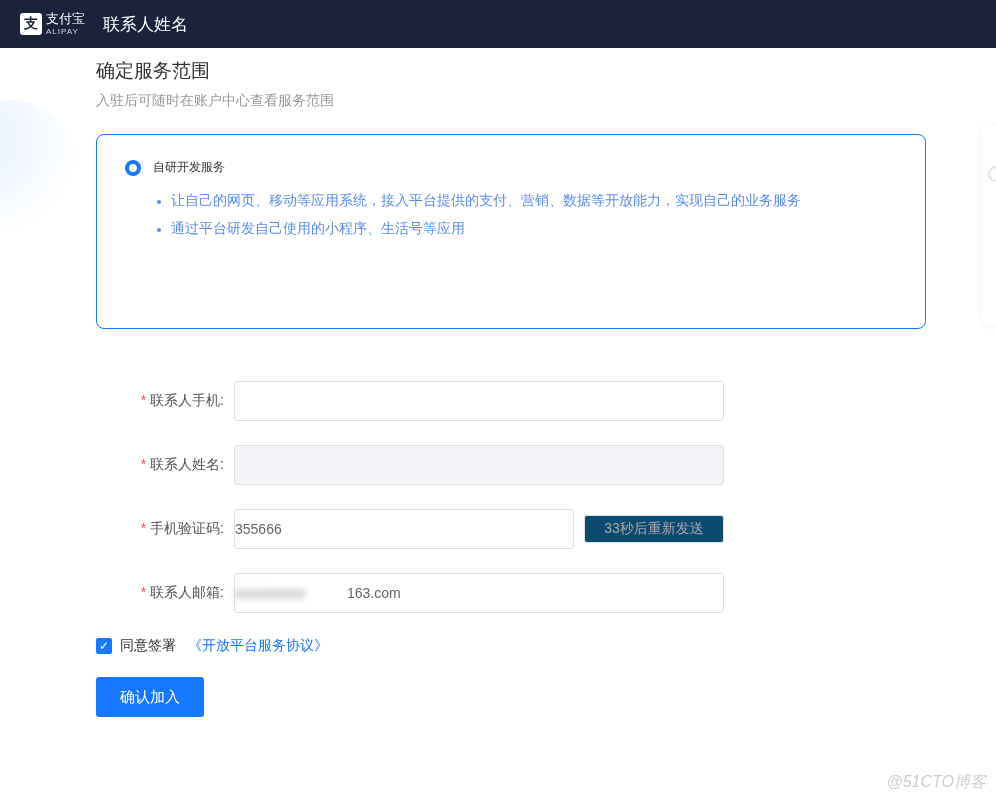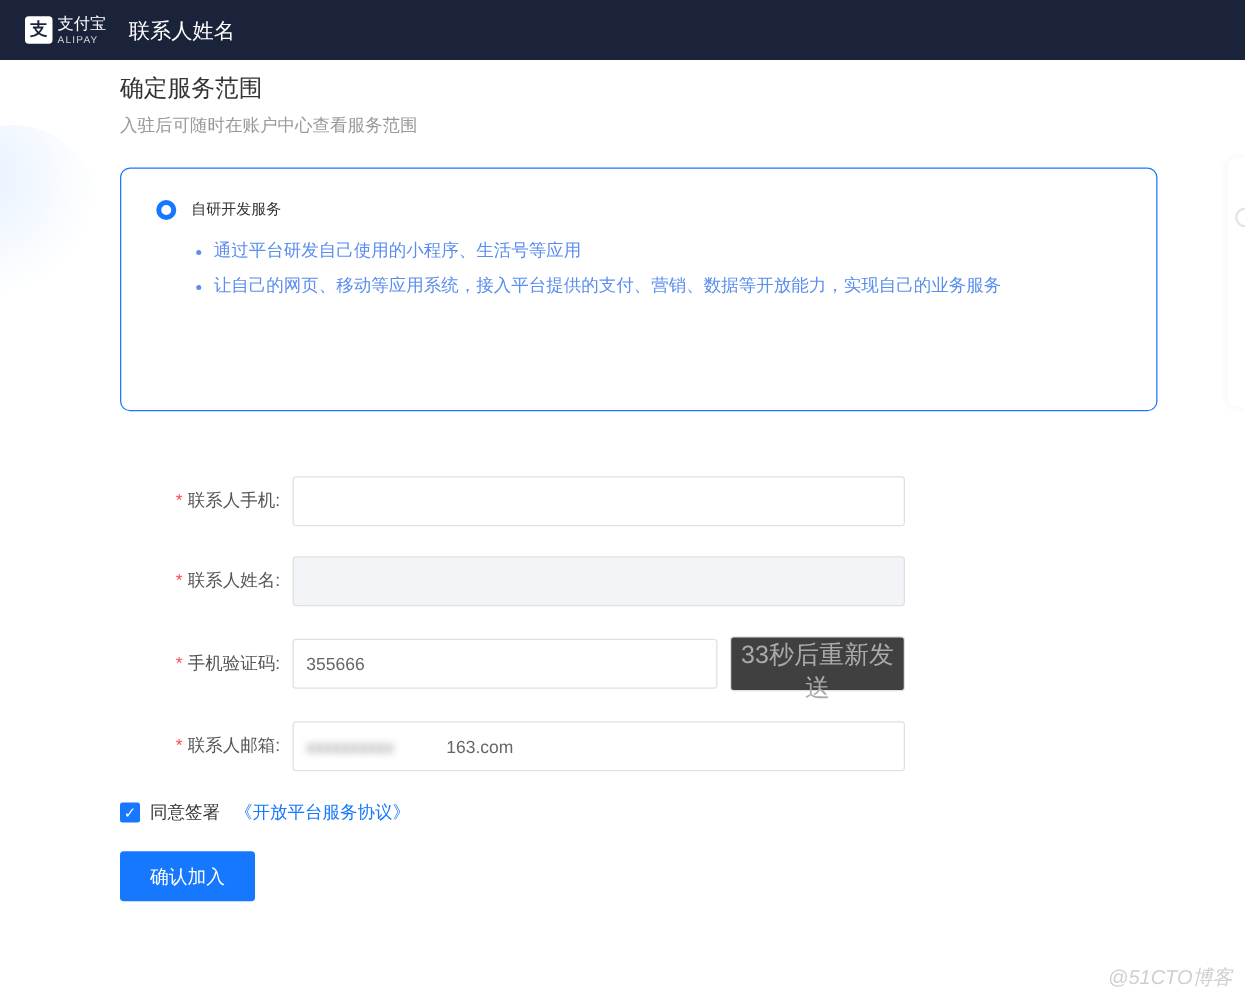--- a/index.html
+++ b/index.html
@@ -20,26 +20,26 @@
 .bullets { list-style: none; padding-left: 32px; }
 .bullets li { font-size: 14px; color: #5a8dee; margin-bottom: 10px; position: relative; padding-left: 14px; }
 .bullets li::before { content: ""; width: 4px; height: 4px; background: #5a8dee; border-radius: 50%; position: absolute; left: 0; top: 8px; }
 .side-card { position: absolute; right: -14px; top: 126px; width: 28px; height: 200px; border-radius: 8px 0 0 8px; background: #fff; display: flex; align-items: flex-start; justify-content: center; padding-top: 40px; box-shadow: -2px 0 6px rgba(0,0,0,0.04); }
 .side-circle { width: 16px; height: 16px; border: 2px solid #e5e5e5; border-radius: 50%; }
 .form-section { margin-top: 52px; }
 .form-title { font-size: 19px; color: #333; margin-bottom: 30px; }
 .form-row { display: flex; align-items: center; margin-bottom: 24px; }
 .form-label { width: 138px; text-align: right; font-size: 14px; color: #555; padding-right: 10px; }
 .req { color: #ff4d4f; margin-right: 4px; }
-.form-input { height: 40px; border: 1px solid #e0e0e0; border-radius: 3px; padding: 0 10px; font-size: 14px; color: #666; outline: none; }
+.form-input { height: 40px; border: 1px solid #e0e0e0; border-radius: 3px; padding: 0 0; font-size: 14px; color: #666; outline: none; }
 .w490 { width: 490px; }
 .w340 { width: 340px; }
 .disabled { background: #f2f4f7; color: #999; }
 .blur { color: transparent; text-shadow: 0 0 6px rgba(120,120,120,.9); }
-.resend-btn { height: 44px; width: 140px; margin-left: 10px; border: 1px solid #e0e0e0; background: #404040; color: #aaa; font-size: 20px; border-radius: 3px; cursor: not-allowed; }
+.resend-btn { height: 28px; width: 140px; margin-left: 10px; border: 1px solid #e0e0e0; background: #0c4a6e; color: #aaa; font-size: 14px; border-radius: 3px; cursor: not-allowed; }
 .agree-row { display: flex; align-items: center; gap: 8px; margin: 18px 0 22px 0; font-size: 14px; }
 .checkbox { width: 16px; height: 16px; background: #1677ff; border-radius: 2px; display: flex; align-items: center; justify-content: center; color: #fff; font-size: 12px; }
 .agree-text { color: #333; }
 .agree-link { color: #1677ff; cursor: pointer; margin-left: 4px; }
 .submit-btn { background: #1677ff; color: #fff; border: none; height: 40px; padding: 4px 24px; font-size: 15px; border-radius: 3px; cursor: pointer; }
 .watermark { position: absolute; right: 10px; bottom: 6px; color: #cfcfcf; font-size: 16px; font-style: italic; }
 .bg-blob { position: absolute; left: -60px; top: 100px; width: 140px; height: 140px; background: radial-gradient(circle at 30% 30%, #e7f1ff, transparent 70%); border-radius: 50%; pointer-events: none; }
 </style>
 </head>
 <body>
@@ -60,22 +60,22 @@
 <div class="content">
   <div class="section-title">确定服务范围</div>
   <div class="section-sub">入驻后可随时在账户中心查看服务范围</div>
 
   <div class="service-card">
     <div class="radio-row">
       <div class="radio-outer"></div>
       <div class="radio-label">自研开发服务</div>
     </div>
     <ul class="bullets">
+      <li>让自己的网页、移动等应用系统，接入平台提供的支付、营销、数据等开放能力，实现自己的业务服务</li>
       <li>通过平台研发自己使用的小程序、生活号等应用</li>
-      <li>让自己的网页、移动等应用系统，接入平台提供的支付、营销、数据等开放能力，实现自己的业务服务</li>
     </ul>
   </div>
 
   <div class="form-section">
 
     <div class="form-row">
       <div class="form-label"><span class="req">*</span><span>联系人手机:</span></div>
       <input class="form-input w490 blur" value=" " style="">
     </div>
 

